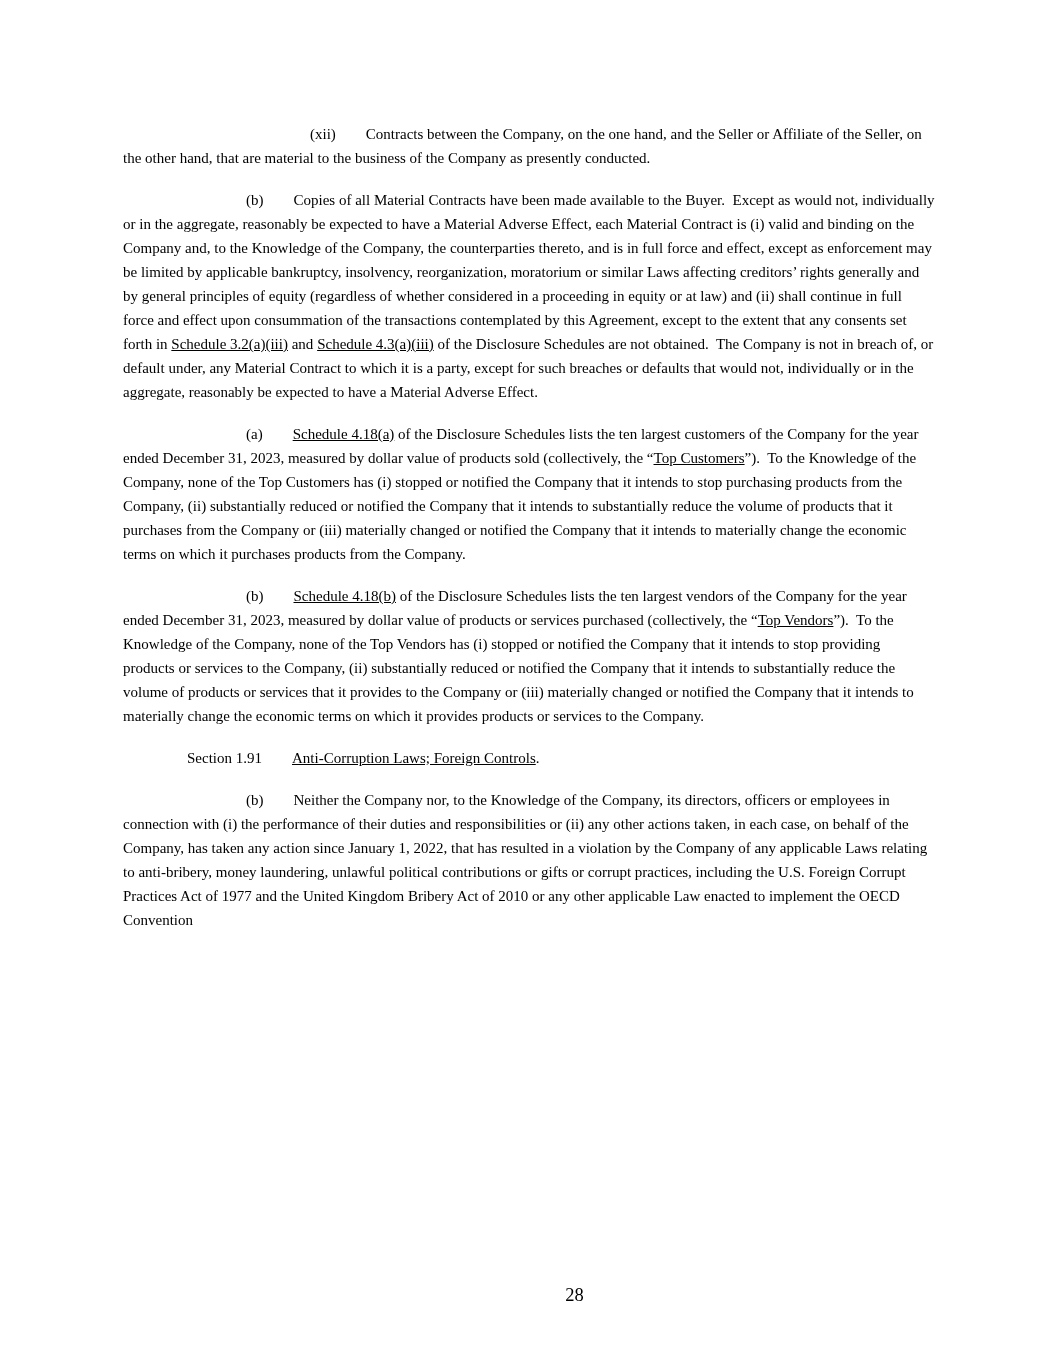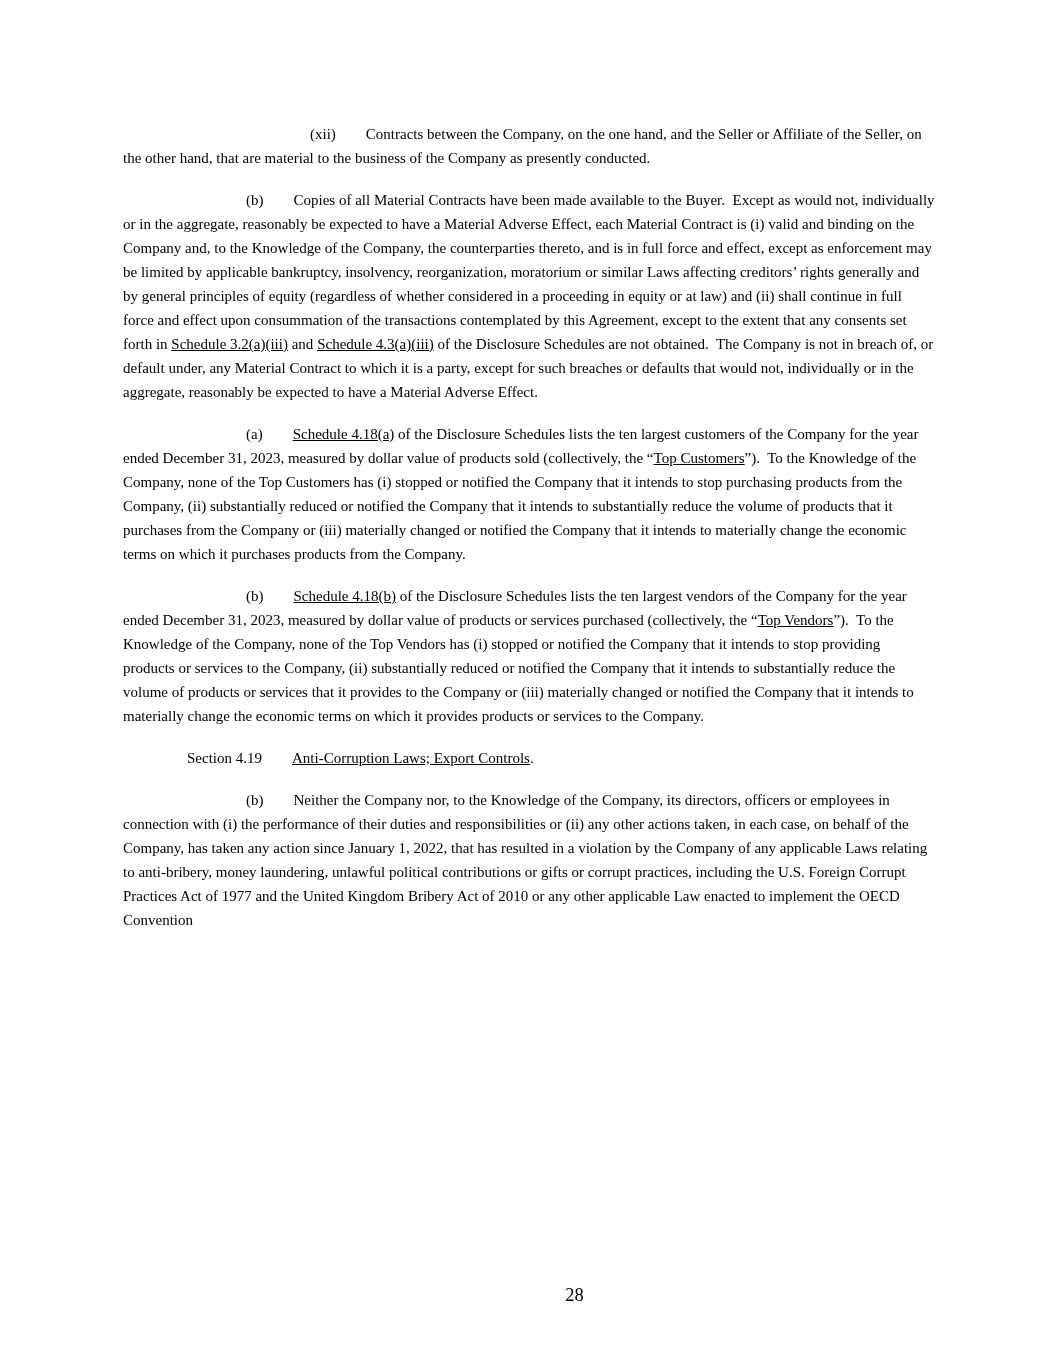--- a/index.html
+++ b/index.html
@@ -50,17 +50,17 @@
 </style>
 </head>
 <body>
 
 <div class="page">
   <div class="doc-body">
       <p class="para indent-3"><span class="">(xii)</span><span class="tab"></span><span class="">Contracts between the Company, on the one hand, and the Seller or Affiliate of the Seller, on the other hand, that are material to the business of the Company as presently conducted.</span></p>
       <p class="para indent-2"><span class="">(b)</span><span class="tab"></span><span class="">Copies of all Material Contracts have been made available to the Buyer.  Except as would not, individually or in the aggregate, reasonably be expected to have a Material Adverse Effect, each Material Contract is (i) valid and binding on the Company and, to the Knowledge of the Company, the counterparties thereto, and is in full force and effect, except as enforcement may be limited by applicable bankruptcy, insolvency, reorganization, moratorium or similar Laws affecting creditors’ rights generally and by general principles of equity (regardless of whether considered in a proceeding in equity or at law) and (ii) shall continue in full force and effect upon consummation of the transactions contemplated by this Agreement, except to the extent that any consents set forth in </span><span class="u">Schedule 3.2(a)(iii)</span><span class=""> and </span><span class="u">Schedule 4.3(a)(iii)</span><span class=""> of the Disclosure Schedules are not obtained.  The Company is not in breach of, or default under, any Material Contract to which it is a party, except for such breaches or defaults that would not, individually or in the aggregate, reasonably be expected to have a Material Adverse Effect.</span></p>
       <p class="para indent-2"><span class="">(a)</span><span class="tab"></span><span class="u">Schedule 4.18(a)</span><span class=""> of the Disclosure Schedules lists the ten largest customers of the Company for the year ended December 31, 2023, measured by dollar value of products sold (collectively, the “</span><span class="u">Top Customers</span><span class="">”).  To the Knowledge of the Company, none of the Top Customers has (i) stopped or notified the Company that it intends to stop purchasing products from the Company, (ii) substantially reduced or notified the Company that it intends to substantially reduce the volume of products that it purchases from the Company or (iii) materially changed or notified the Company that it intends to materially change the economic terms on which it purchases products from the Company.</span></p>
       <p class="para indent-2"><span class="">(b)</span><span class="tab"></span><span class="u">Schedule 4.18(b)</span><span class=""> of the Disclosure Schedules lists the ten largest vendors of the Company for the year ended December 31, 2023, measured by dollar value of products or services purchased (collectively, the “</span><span class="u">Top Vendors</span><span class="">”).  To the Knowledge of the Company, none of the Top Vendors has (i) stopped or notified the Company that it intends to stop providing products or services to the Company, (ii) substantially reduced or notified the Company that it intends to substantially reduce the volume of products or services that it provides to the Company or (iii) materially changed or notified the Company that it intends to materially change the economic terms on which it provides products or services to the Company.</span></p>
-      <p class="para indent-1 heading"><span class="">Section 4.19</span><span class="tab"></span><span class="u">Anti-Corruption Laws; Export Controls</span><span class="">.</span></p>
+      <p class="para indent-1 heading"><span class="">Section 1.91</span><span class="tab"></span><span class="u">Anti-Corruption Laws; Foreign Controls</span><span class="">.</span></p>
       <p class="para indent-2"><span class="">(b)</span><span class="tab"></span><span class="">Neither the Company nor, to the Knowledge of the Company, its directors, officers or employees in connection with (i) the performance of their duties and responsibilities or (ii) any other actions taken, in each case, on behalf of the Company, has taken any action since January 1, 2022, that has resulted in a violation by the Company of any applicable Laws relating to anti-bribery, money laundering, unlawful political contributions or gifts or corrupt practices, including the U.S. Foreign Corrupt Practices Act of 1977 and the United Kingdom Bribery Act of 2010 or any other applicable Law enacted to implement the OECD Convention</span></p>
     </div>
   <div class="page-number">28</div>
 </div>
 
 </body></html>

